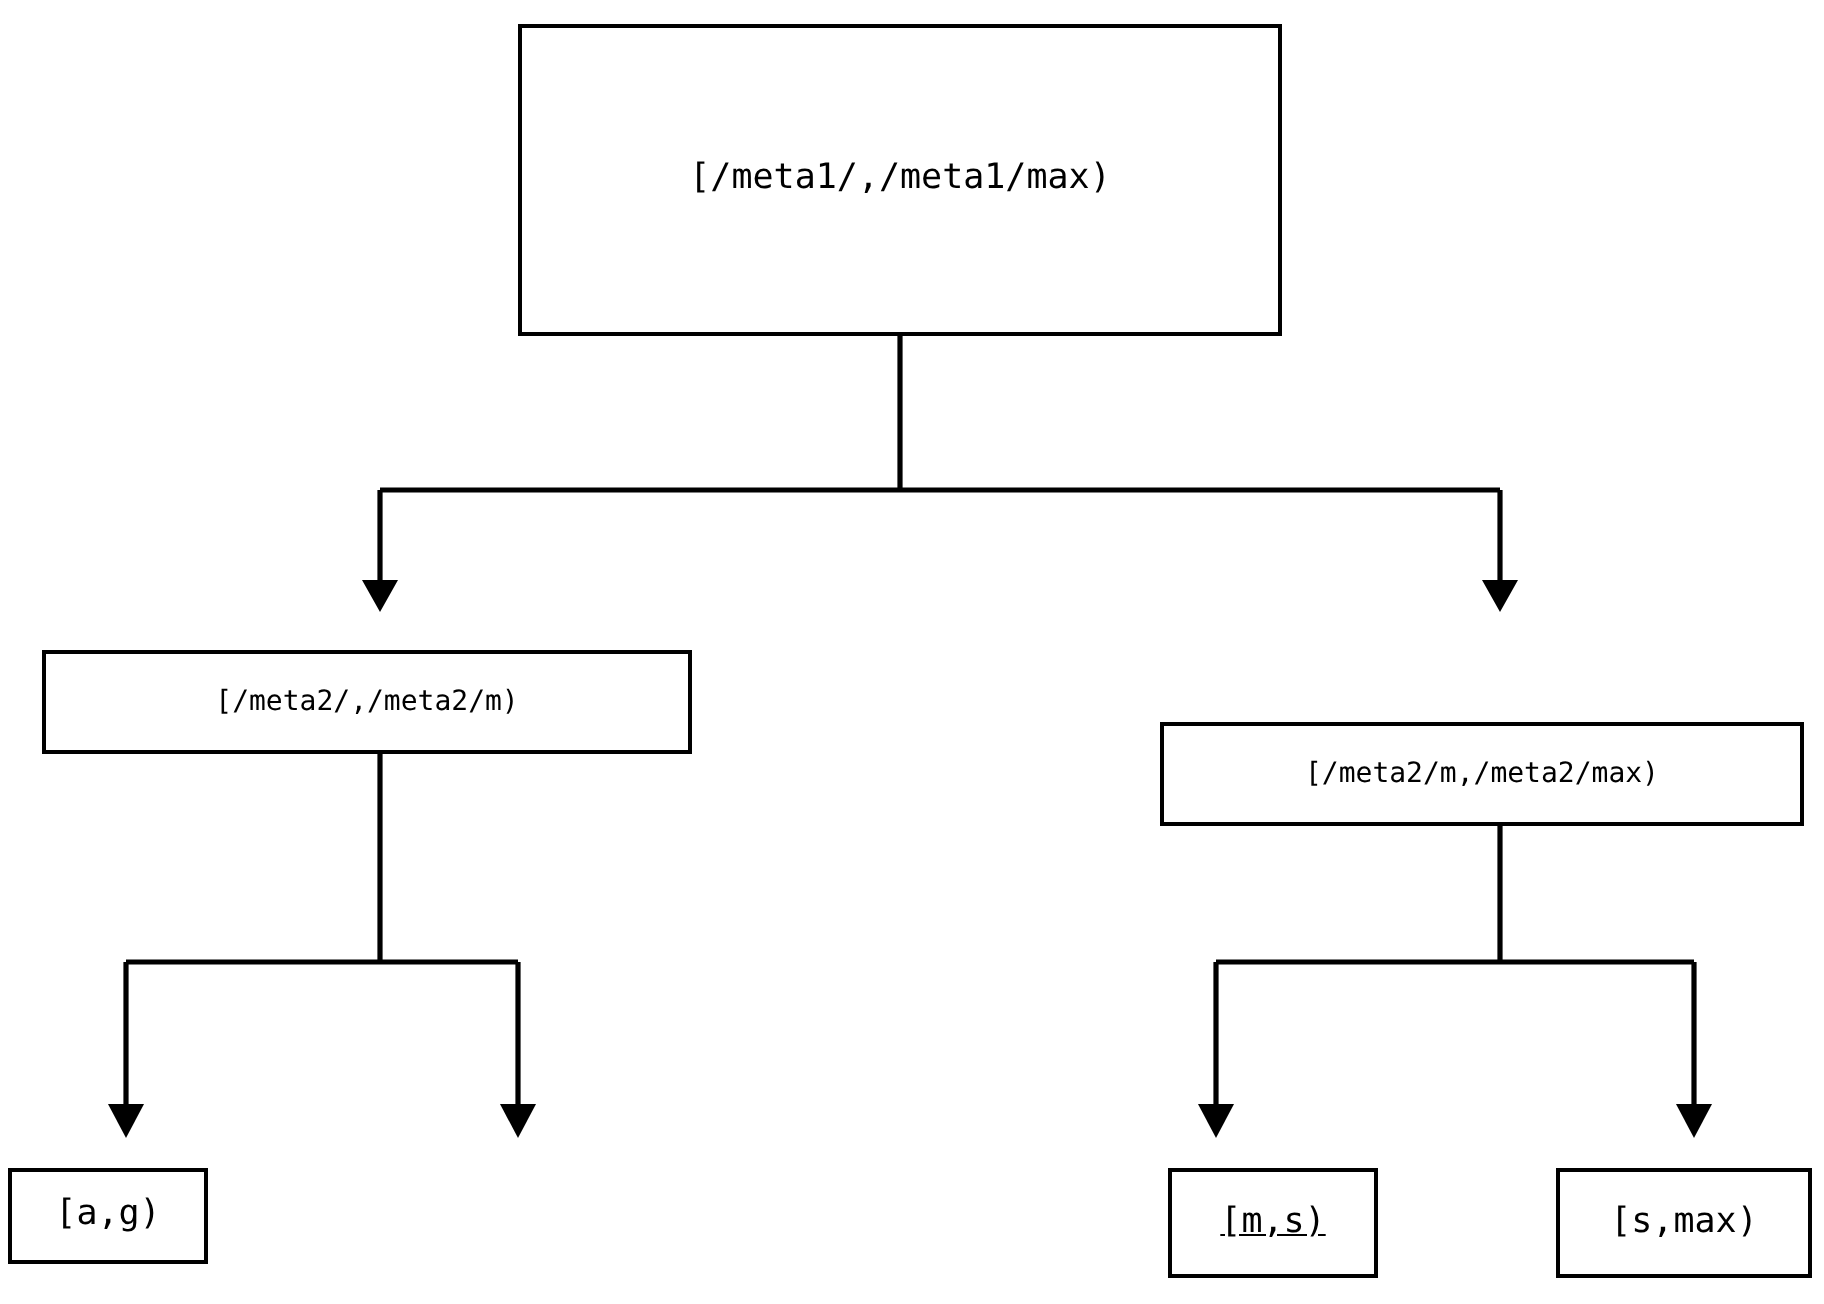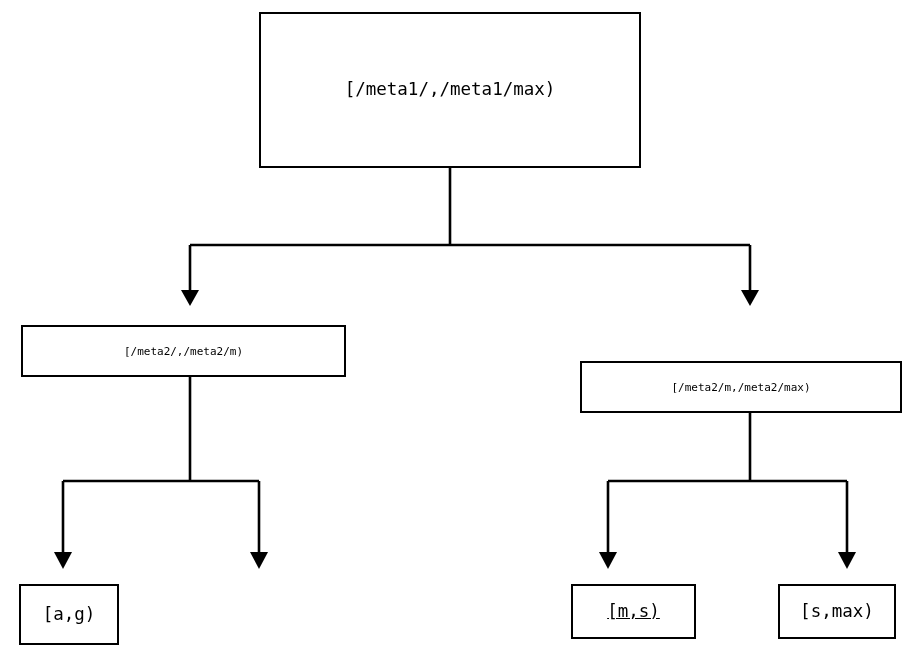--- a/index.html
+++ b/index.html
@@ -37,21 +37,21 @@
     justify-content: center;
     color: #000000;
     white-space: pre;
     letter-spacing: 0px;
   }
   .node-label {
     display: block;
     line-height: 1;
   }
   .node-root   { font-size: 17.5px; }
-  .node-mid    { font-size: 11px; }
+  .node-mid    { font-size: 14px; }
   .node-leaf   { font-size: 17.5px; }
 </style>
 </head>
 <body>
 
 <div id="diagram-root" style="background: rgb(255, 255, 255);">
 
   <svg class="edge-layer" viewBox="0 0 912 652" width="912" height="652" xmlns="http://www.w3.org/2000/svg">
 
     <path d="M 450 168 L 450 245" stroke="#000000" stroke-width="2.6" fill="none"></path>
@@ -84,26 +84,26 @@
   </div>
 
   <div class="node-box node-mid" id="node-mid-left" style="left: 21px; top: 325px; width: 325px; height: 52px;">
     <span class="node-label">[/meta2/,/meta2/m)</span>
   </div>
 
   <div class="node-box node-mid" id="node-mid-right" style="left: 580px; top: 325px; width: 322px; height: 52px; margin-top: 36px;">
     <span class="node-label">[/meta2/m,/meta2/max)</span>
   </div>
 
-  <div class="node-box node-leaf" id="node-leaf-1" style="left: 19px; top: 584px; width: 100px; height: 61px;">
+  <div class="node-box node-leaf" id="node-leaf-1" style="left: 4px; top: 584px; width: 100px; height: 48px;">
     <span class="node-label">[a,g)</span>
   </div>
 
 
-  <div class="node-box node-leaf" id="node-leaf-3" style="left: 571px; top: 584px; width: 125px; height: 55px; text-decoration: underline;">
+  <div class="node-box node-leaf" id="node-leaf-3" style="left: 584px; top: 584px; width: 105px; height: 55px; text-decoration: underline;">
     <span class="node-label">[m,s)</span>
   </div>
 
-  <div class="node-box node-leaf" id="node-leaf-4" style="left: 778px; top: 584px; width: 118px; height: 55px;">
+  <div class="node-box node-leaf" id="node-leaf-4" style="left: 778px; top: 584px; width: 128px; height: 55px;">
     <span class="node-label">[s,max)</span>
   </div>
 
 </div>
 
 </body></html>

